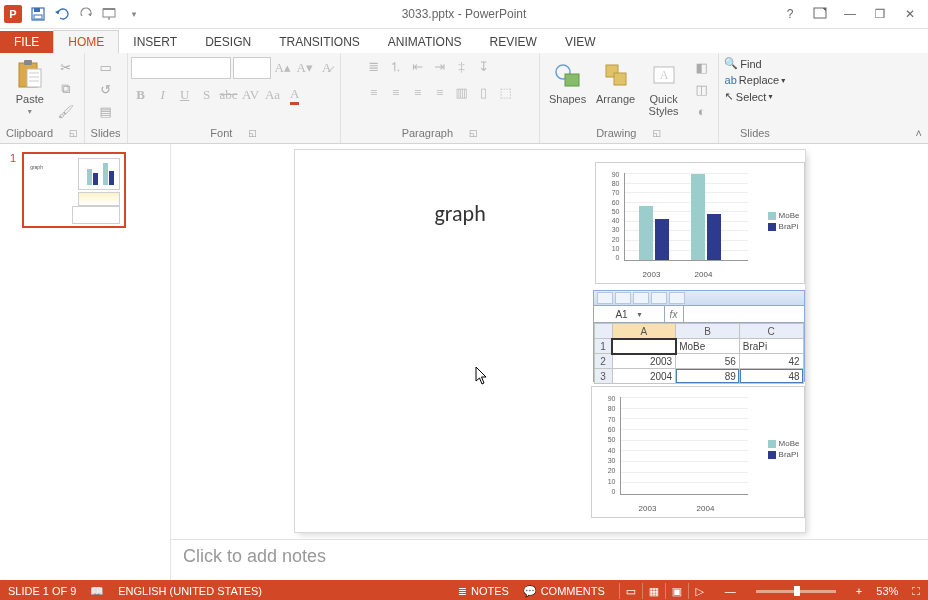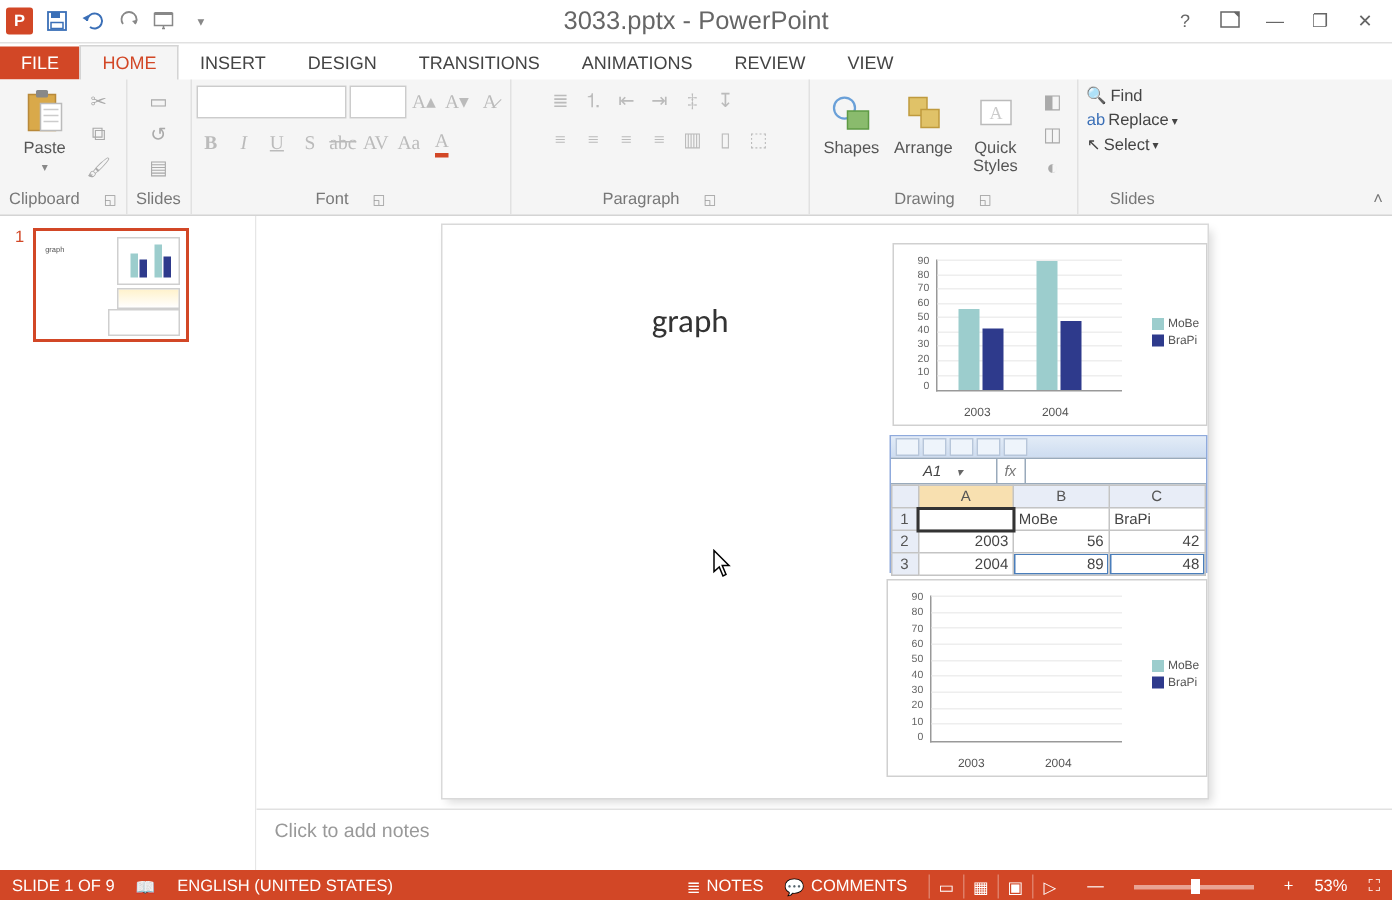--- a/index.html
+++ b/index.html
@@ -1,20 +1,20 @@
 <!DOCTYPE html>
 <html><head>
 <meta charset="utf-8">
 <style>
 html,body{margin:0;padding:0;font-family:"Segoe UI",Arial,sans-serif;font-size:12px;background:#fff;color:#444;overflow:hidden;width:928px;height:600px}
 .titlebar{height:28px;background:#fff;display:flex;align-items:center;border-bottom:1px solid #e1e1e1;position:relative}
 .qat{display:flex;align-items:center;gap:0;padding-left:4px}
 .qat .ico{width:24px;height:24px;display:flex;align-items:center;justify-content:center;color:#777}
 .ppt-logo{width:18px;height:18px;background:#d24726;color:#fff;font-weight:bold;font-size:11px;display:flex;align-items:center;justify-content:center;border-radius:2px;margin-right:4px}
-.title-center{position:absolute;left:0;right:0;text-align:center;pointer-events:none;font-size:17px;color:#666}
+.title-center{position:absolute;left:0;right:0;text-align:center;pointer-events:none;font-size:12px;color:#666}
 .win-controls{margin-left:auto;display:flex;gap:14px;padding-right:10px;color:#666}
 .win-controls span{width:16px;text-align:center}
 .tabs{height:24px;display:flex;align-items:flex-end;background:#fff;padding-left:0}
 .tab{padding:4px 14px;font-size:12px;color:#444;text-transform:uppercase;cursor:default}
 .tab.file{background:#d24726;color:#fff}
 .tab.active{color:#d24726;border:1px solid #d4d4d4;border-bottom:1px solid #f5f5f5;background:#f5f5f5;position:relative;top:1px}
 .ribbon{background:#f5f5f5;border-bottom:1px solid #d4d4d4;height:90px;display:flex;position:relative}
 .group{border-right:1px solid #e1e1e1;display:flex;flex-direction:column;align-items:center;padding:2px 6px 0;position:relative}
 .group-body{flex:1;display:flex;align-items:flex-start;gap:4px;padding-top:2px}
 .group-label{font-size:11px;color:#777;padding-bottom:2px;height:16px;display:flex;align-items:center;gap:16px}
@@ -51,32 +51,32 @@
 .legend{position:absolute;right:4px;top:40%;font-size:8px;color:#555}
 .leg-row{display:flex;align-items:center;gap:3px;margin-bottom:2px}
 .leg-sw{width:8px;height:8px}
 .bar3d{position:absolute;bottom:0;width:14px}
 .bar3d::before{content:"";position:absolute;top:-4px;left:0;width:100%;height:4px;transform:skewX(-45deg);transform-origin:bottom;filter:brightness(1.2)}
 .bar3d::after{content:"";position:absolute;top:-4px;right:-4px;width:4px;height:calc(100% + 4px);transform:skewY(-45deg);transform-origin:top;filter:brightness(.85)}
 .sheet{position:absolute;right:0;top:140px;width:210px;height:90px;border:1px solid #8faadc;background:#fff;font-size:10px}
 .sheet-toolbar{height:14px;background:linear-gradient(#e3ecf7,#cddcf0);border-bottom:1px solid #9ab;display:flex;align-items:center;gap:2px;padding:0 3px}
 .sheet-toolbar .tb{width:14px;height:10px;background:#eef4fb;border:1px solid #b7c6da}
 .namebox-row{height:16px;display:flex;border-bottom:1px solid #9ab;align-items:stretch}
-.namebox{width:70px;border-right:1px solid #9ab;display:flex;align-items:center;justify-content:center;background:#fff;font-style:italic;gap:10px}
+.namebox{width:70px;border-right:1px solid #9ab;display:flex;align-items:center;justify-content:center;background:#fff;gap:10px}
 .namebox-dd{font-size:8px;color:#666}
 .fx{width:18px;border-right:1px solid #9ab;display:flex;align-items:center;justify-content:center;font-style:italic;color:#777}
 .fxbar{flex:1;background:#fff}
 .grid{border-collapse:collapse;width:100%;table-layout:fixed}
 .grid th,.grid td{border:1px solid #c4c4c4;height:14px;font-size:10px;padding:0 3px;text-align:right;background:#fff;font-weight:normal}
 .grid th{background:#e8edf7;text-align:center;color:#555}
 .grid .rowhdr{background:#e8edf7;text-align:center;width:18px}
 .grid th.selcol{background:#f8e0b0}
 .grid .active-cell{outline:2px solid #333;outline-offset:-1px;background:#fff}
 .grid td.blue-range{background:#fff;box-shadow:inset 0 0 0 1px #4a7ebb}
-.notes{height:28px;border-top:1px solid #e1e1e1;padding:6px 12px;color:#999;font-size:13px;background:#fff}
+.notes{height:28px;border-top:1px solid #e1e1e1;padding:6px 12px;color:#999;font-size:18px;background:#fff}
 .statusbar{height:22px;background:#d24726;color:#fff;display:flex;align-items:center;font-size:11px;padding:0 8px;gap:14px}
 .statusbar .spacer{flex:1}
 .sb-item{display:flex;align-items:center;gap:4px}
 .viewbtns{display:flex;gap:0}
 .viewbtns span{width:22px;height:16px;display:flex;align-items:center;justify-content:center;border-left:1px solid rgba(255,255,255,.3)}
 .zoom-slider{width:80px;height:3px;background:rgba(255,255,255,.5);position:relative;margin:0 6px}
 .zoom-thumb{position:absolute;width:6px;height:10px;background:#fff;top:-4px}
 .cursor{position:absolute;width:14px;height:20px;pointer-events:none}
 </style>
 </head>

